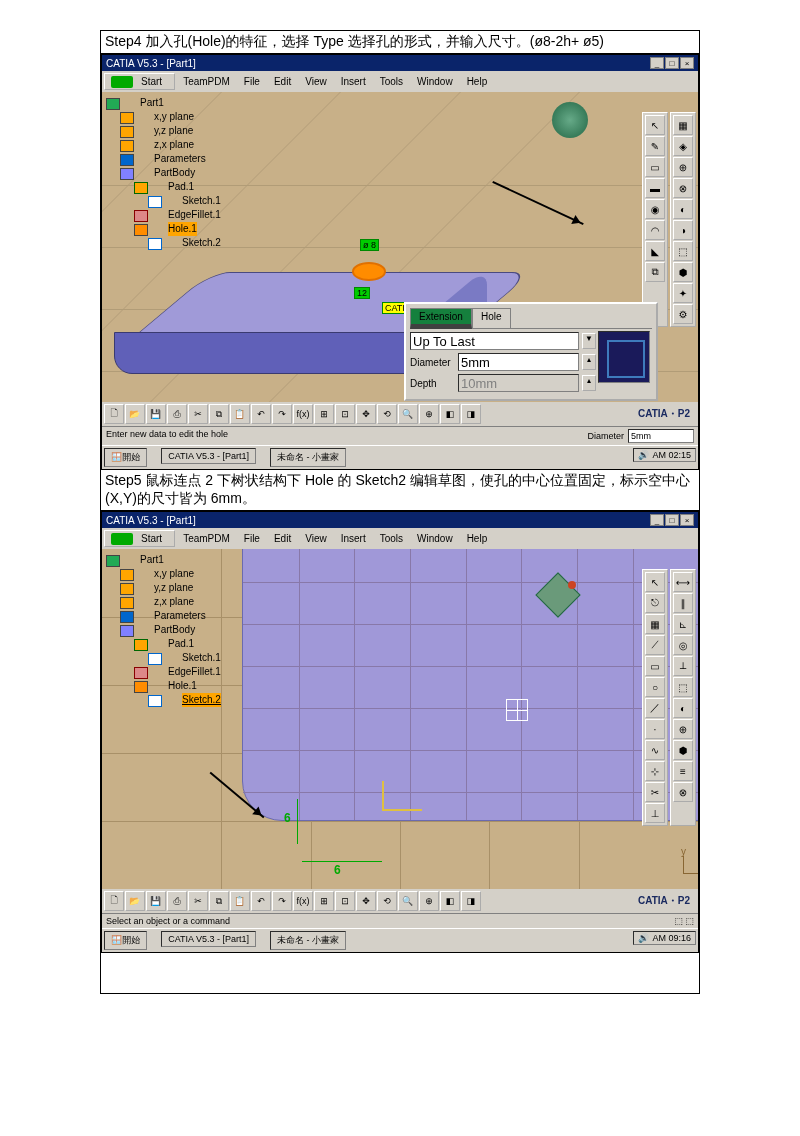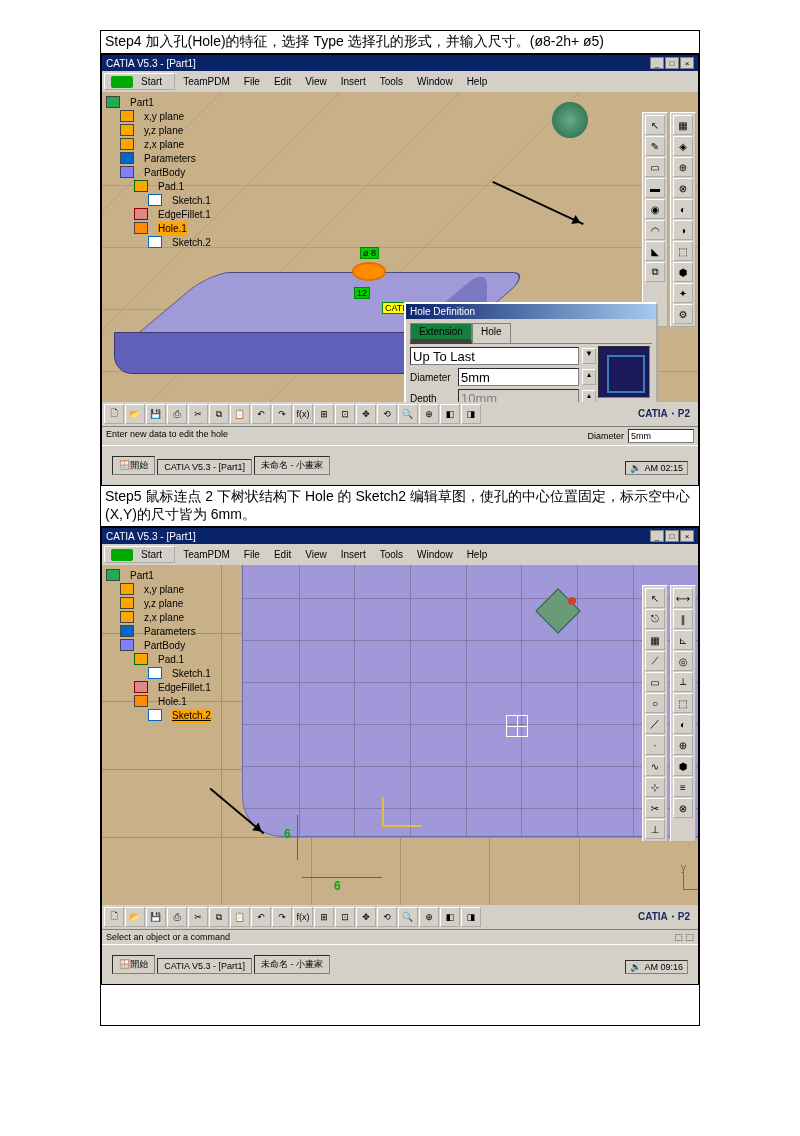--- a/index.html
+++ b/index.html
@@ -9,41 +9,41 @@
 .catia-window{background:#a2a8c8;border:1px solid #000;position:relative}
 .titlebar{background:linear-gradient(#0a246a,#0a246a);color:#fff;font-size:10px;padding:2px 4px;display:flex;justify-content:space-between;align-items:center}
 .winbtns{display:flex;gap:1px}
 .winbtn{width:12px;height:10px;background:#d4d0c8;border:1px solid #808080;font-size:8px;display:flex;align-items:center;justify-content:center;color:#000}
 .menubar{background:#d4d0c8;padding:2px;display:flex;gap:2px;font-size:10px;align-items:center}
 .menubar span{padding:1px 6px;cursor:default}
 .start-btn{background:#d4d0c8;border:1px outset #fff;padding:1px 4px;display:flex;align-items:center;gap:2px}
 .green-dot{width:10px;height:10px;background:#0a0;border-radius:2px}
 .workspace{background:#c8b088;position:relative;height:310px;overflow:hidden}
 .tree{position:absolute;left:4px;top:4px;font-size:10px;color:#000;line-height:14px}
-.tree-item{display:flex;align-items:flex-start;gap:10px;white-space:nowrap}
+.tree-item{display:flex;align-items:flex-end;gap:20px;white-space:nowrap}
 .ti1{padding-left:0}.ti2{padding-left:14px}.ti3{padding-left:28px}.ti4{padding-left:42px}
 .icon-sm{width:12px;height:10px;display:inline-block;background:#888;border:1px solid #444}
 .icon-part{background:#2a5}
 .icon-plane{background:#ffa500}
 .icon-param{background:#06c}
 .icon-body{background:#8080ff}
 .icon-pad{background:#ffa500;border:1px solid #060}
 .icon-sketch{background:#fff;border:1px solid #06c}
 .icon-fillet{background:#d88;border:1px solid #800}
 .icon-hole{background:#ff8c00}
 .hl{background:#ffa500}
 .right-tools{position:absolute;right:2px;top:20px;display:flex;gap:2px}
 .toolcol{display:flex;flex-direction:column;gap:1px;background:#d4d0c8;padding:2px;border:1px outset #fff}
 .tbtn{width:18px;height:18px;background:#d4d0c8;border:1px outset #fff;font-size:10px;display:flex;align-items:center;justify-content:center}
 .compass{position:absolute;top:10px;right:110px;width:36px;height:36px}
 .compass-3d{background:radial-gradient(#6a8,#264);border-radius:50%;width:36px;height:36px;position:relative}
 .bottombar{background:#d4d0c8;padding:2px;display:flex;gap:1px;flex-wrap:wrap;align-items:center}
 .bbtn{width:18px;height:18px;background:#d4d0c8;border:1px outset #fff;display:inline-flex;align-items:center;justify-content:center;font-size:9px}
 .statusbar{background:#d4d0c8;font-size:9px;padding:2px 4px;display:flex;justify-content:space-between;border-top:1px solid #808080}
-.taskbar{background:#d4d0c8;padding:10px;display:flex;align-items:flex-end;gap:2px;font-size:9px;border-top:1px solid #fff}
+.taskbar{background:#d4d0c8;padding:2px;display:flex;align-items:flex-start;gap:14px;font-size:9px;border-top:1px solid #fff}
 .taskbtn{background:#d4d0c8;border:1px inset #808080;padding:2px 6px;font-size:9px}
 .tray{margin-left:auto;background:#d4d0c8;border:1px inset #808080;padding:1px 4px;display:flex;gap:3px;align-items:center}
 
 .part3d{position:absolute;left:60px;top:180px;width:320px;height:130px}
 .part-top{position:absolute;left:0;top:0;width:320px;height:80px;background:#a09ad8;transform:skewX(-50deg);border-radius:20px;border:1px solid #4a4a80}
 .part-front{position:absolute;left:-48px;top:60px;width:320px;height:40px;background:#6060b8;border-radius:0 0 18px 18px;border:1px solid #3a3a70}
 .part-side{position:absolute;right:-5px;top:16px;width:50px;height:82px;background:#7a7ac4;transform:skewY(-40deg);border-radius:0 18px 18px 0}
 .hole-marker{position:absolute;left:250px;top:170px;width:30px;height:15px;background:#ff8c00;border-radius:50%;border:2px solid #e07000}
 .dim-lbl{position:absolute;background:#0c0;color:#000;font-size:9px;padding:0 2px;border:1px solid #080}
 .arrow1{position:absolute;width:100px;height:2px;background:#000;transform:rotate(25deg)}
@@ -186,21 +186,21 @@
               <span>Sketch.2</span>
             </div>
   </div>
 
   <div class="part3d">
    <div class="part-top"></div>
             <div class="part-front"></div>
             <div class="part-side"></div>
   </div>
   <div class="hole-marker"></div>
-  <div class="dim-lbl" style="left:258px;top:155px">ø 8</div>
+  <div class="dim-lbl" style="left:258px;top:147px">ø 8</div>
   <div class="dim-lbl" style="left:252px;top:195px">12</div>
   <div class="dim-lbl" style="left:280px;top:210px;background:#ff0">CATIA</div>
 
   <div class="compass">
             <div class="compass-3d"></div>
           </div>
 
   <div class="arrow1" style="right:110px;top:110px"></div>
 
   <div class="right-tools">
@@ -222,21 +222,20 @@
     <div class="tbtn">◐</div>
     <div class="tbtn">◑</div>
     <div class="tbtn">⬚</div>
     <div class="tbtn">⬢</div>
     <div class="tbtn">✦</div>
     <div class="tbtn">⚙</div>
    </div>
   </div>
 
   <div class="dialog">
-   <div class="dlg-title">Hole Definition</div>
    <div class="dlg-body">
     <div class="tabs">
      <div class="tab active">Extension</div>
      <div class="tab">Hole</div>
     </div>
     <div style="overflow:hidden">
      <div class="dlg-preview">
                   <div class="dlg-prev-shape"></div>
                 </div>
      <div class="dlg-row">

